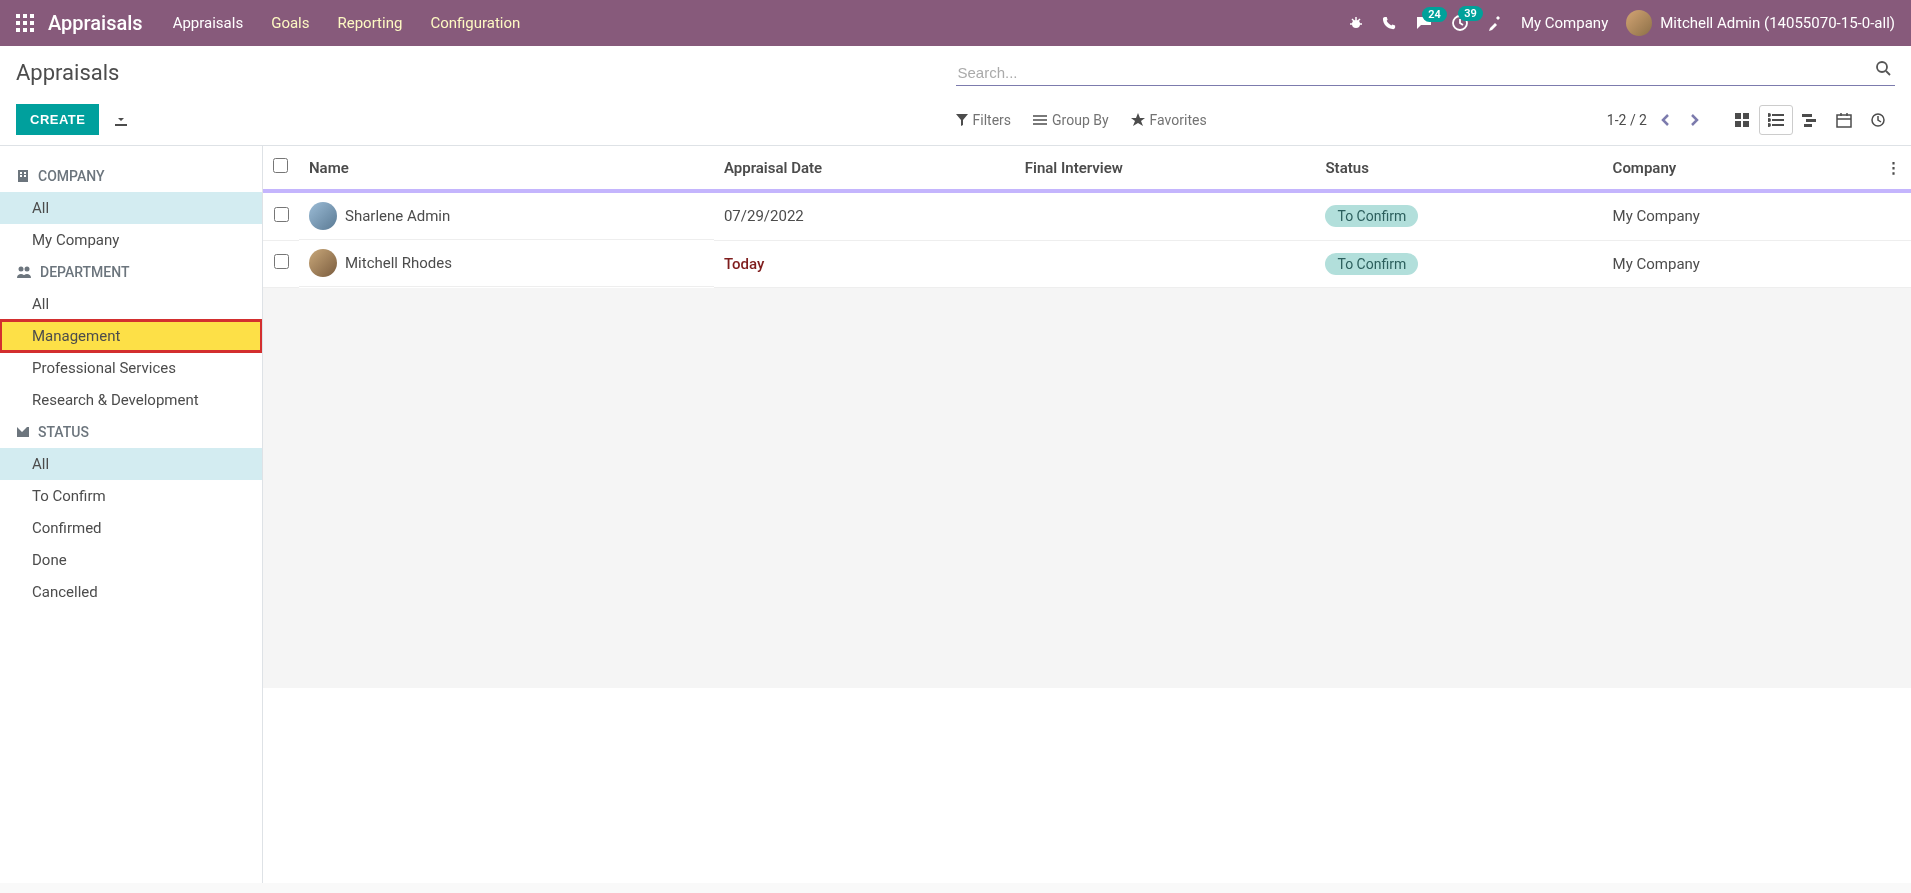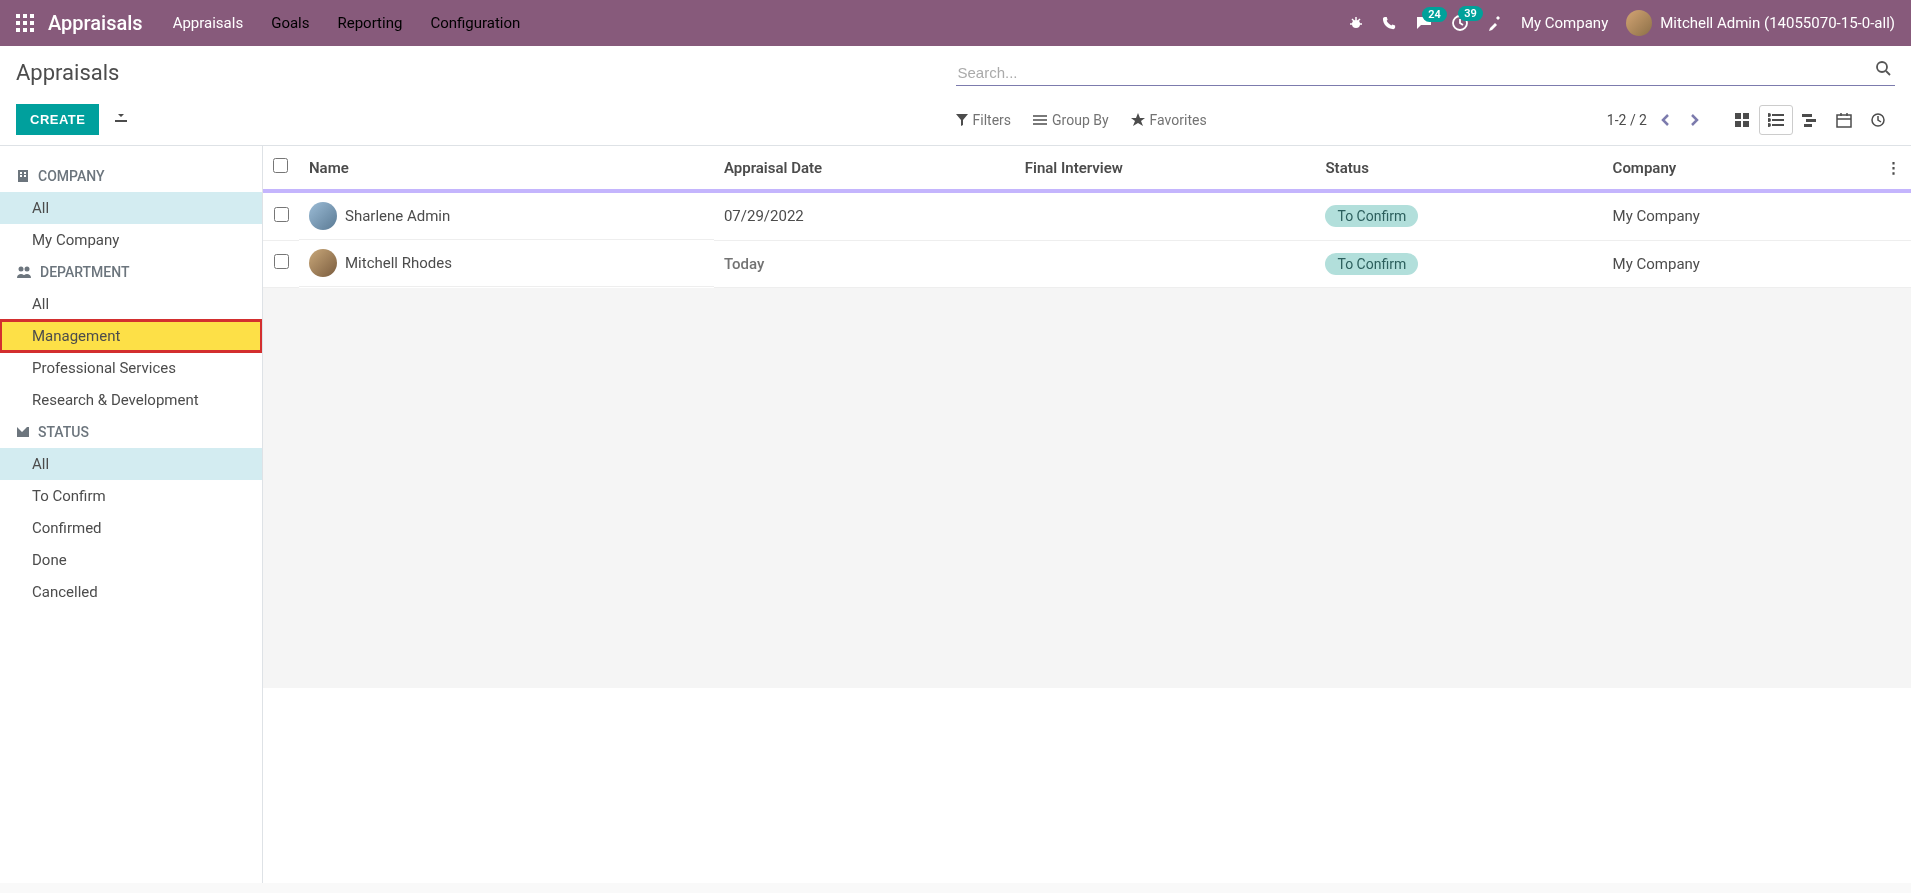--- a/index.html
+++ b/index.html
@@ -11,21 +11,21 @@
     color: #fff;
     height: 46px;
     display: flex;
     align-items: center;
     padding: 0 16px;
     font-size: 15px;
   }
   .navbar .apps-icon { margin-right: 14px; cursor: pointer; }
   .navbar .brand { font-size: 20px; font-weight: 500; margin-right: 30px; }
   .navbar .nav-links { display: flex; gap: 28px; flex: 1; }
-  .navbar .nav-links a { color: #000000; text-decoration: none; cursor: pointer; }
+  .navbar .nav-links a { color: #fef9c3; text-decoration: none; cursor: pointer; }
   .navbar .nav-links a:first-child { color: #fff; }
   .navbar .nav-right { display: flex; align-items: center; gap: 18px; }
   .navbar .nav-right .icon-btn { position: relative; cursor: pointer; display:flex; align-items:center; }
   .navbar .badge {
     position: absolute; top: -8px; right: -14px;
     background: #00a19a; color: #fff; border-radius: 10px;
     font-size: 11px; padding: 1px 6px; font-weight: 600; text-align: right;
   }
   .navbar .company { cursor: pointer; }
   .navbar .user { display: flex; align-items: center; gap: 8px; cursor: pointer; }
@@ -38,21 +38,21 @@
   
   .control-panel { background: #fff; border-bottom: 1px solid #dee2e6; padding: 14px 16px 10px; }
   .cp-top { display: flex; align-items: flex-start; }
   .cp-title { font-size: 22px; color: #4c4c4c; flex: 0 0 50%; }
   .cp-search-wrap { flex: 1; display: flex; border-bottom: 1px solid #7c7bad; }
   .cp-search { flex: 1; border: none; outline: none; font-size: 15px; padding: 4px 2px; }
   .cp-search::placeholder { color: #aaa; }
   .cp-search-icon { color: #666; cursor: pointer; padding: 0 4px; }
 
   .cp-bottom { display: flex; align-items: center; margin-top: 18px; }
-  .cp-left { display: flex; align-items: flex-start; gap: 10px; flex: 0 0 50%; }
+  .cp-left { display: flex; align-items: center; gap: 10px; flex: 0 0 50%; }
   .btn-create {
     background: #00a09d; color: #fff; border: none;
     padding: 8px 14px; font-weight: 700; letter-spacing: 0.5px;
     cursor: pointer; font-size: 13px;
   }
   .cp-left .download { color: #4c4c4c; cursor: pointer; padding: 4px; }
 
   .cp-toolbar { flex: 1; display: flex; align-items: center; gap: 22px; }
   .cp-toolbar .tb-item { color: #737373; cursor: pointer; display: flex; align-items: center; gap: 5px; }
   .cp-toolbar .spacer { flex: 1; }
@@ -91,21 +91,21 @@
     width: 28px; height: 28px; border-radius: 50%;
     display: inline-block; vertical-align: middle; margin-right: 8px;
     background: linear-gradient(135deg,#c9a87a,#7a5c3e);
   }
   .row-avatar.alt { background: linear-gradient(135deg,#9cbcd6,#5a7a94); }
   .name-cell { display: flex; align-items: center; }
   .tag {
     background: #b2dfdb; color: #2c5f5d; padding: 3px 12px;
     border-radius: 12px; font-size: 14px; display: inline-block;
   }
-  .today { color: #737373; font-weight: 500; }
+  .today { color: #7f1d1d; font-weight: 500; }
   .kebab { width: 30px; text-align: center; color: #888; cursor: pointer; }
   .filler { background: #f5f5f5; height: 400px; }
 
   svg { display: block; }
 </style>
 </head>
 <body>
 
 <div class="navbar">
   <span class="apps-icon">

